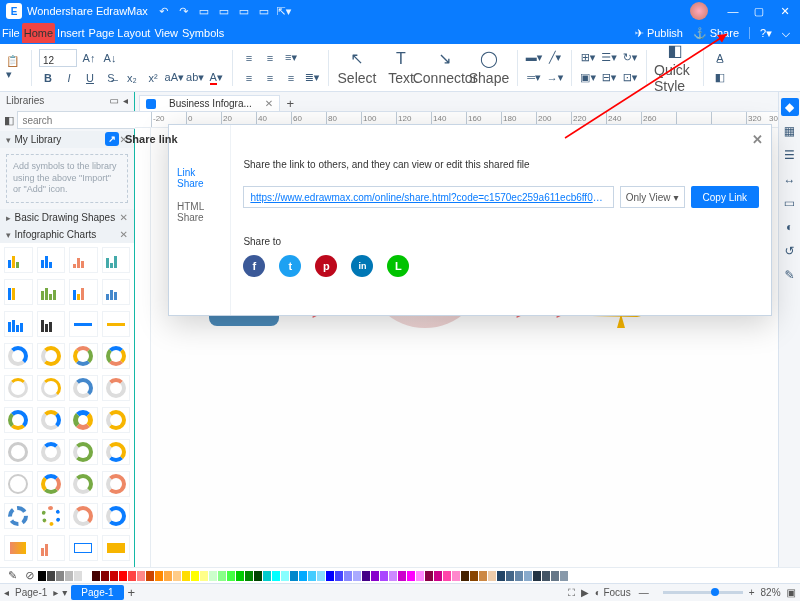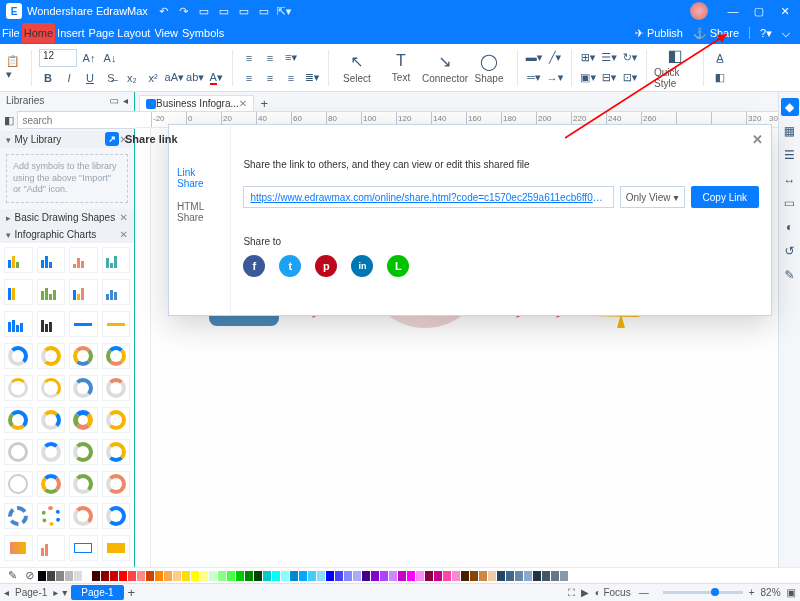--- a/index.html
+++ b/index.html
@@ -20,46 +20,46 @@
   .menubar .menu-item.active { background: #ef4444; color: #333; border-radius: 2px 2px 0 0; }
   .menubar .right-actions { margin-left: auto; display: flex; align-items: center; gap: 10px; padding-right: 10px; }
   .menubar .right-actions .ract { cursor: pointer; display:flex; align-items:center; gap:3px;}
   .menubar .right-actions .sep { width:1px; height:12px; background: rgba(255,255,255,.4);}
   
   .ribbon { height: 48px; background: #fff; border-bottom: 1px solid #d9e3ef; display: flex; align-items: center; padding: 4px 6px; gap: 2px; }
   .ribbon .grp { display:flex; flex-direction:column; gap:2px; }
   .ribbon .r-row { display: flex; align-items: center; gap: 3px; }
   .ribbon select, .ribbon .combo { height: 18px; border: 1px solid #c7d5e4; font-size: 10px; background: #fff; padding: 0 3px; }
   .ribbon .combo.font { width: 110px; display:flex; align-items:center;}
-  .ribbon .combo.size { width: 38px; display:flex; align-items:flex-start;}
+  .ribbon .combo.size { width: 38px; display:flex; align-items:flex-end;}
   .ribbon .ico-btn { width: 18px; height: 18px; display: flex; align-items: center; justify-content: center; cursor: pointer; color: #3a5a7a; border-radius: 2px; font-size:11px;}
   .ribbon .vsep { width: 1px; height: 36px; background: #e0e8f0; margin: 0 5px; }
   .ribbon .tool-btn { display: flex; flex-direction: column; align-items: center; justify-content: center; width: 42px; height: 40px; cursor: pointer; color: #3a5a7a; }
   .ribbon .tool-btn .glyph { font-size: 16px; }
-  .ribbon .tool-btn .lbl { font-size: 10px; margin-top: 2px; color:#555;}
+  .ribbon .tool-btn .lbl { font-size: 14px; margin-top: 2px; color:#555;}
   
   .body { display: flex; height: calc(601px - 22px - 22px - 48px - 16px - 18px); }
   
   .libpanel { width: 135px; background: #f4f6f9; border-right: 1px solid #14b8a6; display: flex; flex-direction: column; }
   .libpanel .lib-hdr { display:flex; align-items:center; padding:3px 6px; font-size:10px; color:#555; gap:4px;}
   .libpanel .search-row { display:flex; align-items:center; padding:2px 4px; gap:3px;}
   .libpanel .search-row input { flex:1; height:18px; border:1px solid #d0dae4; font-size:10px; padding:0 4px;}
   .libpanel .section-hdr { display:flex; align-items:center; padding:3px 6px; background:#eef2f6; font-size:10px; color:#333; cursor:pointer;}
   .libpanel .section-hdr .arrow { margin-right:4px; font-size:9px; color:#666;}
   .libpanel .section-hdr .close-x { margin-left:auto; color:#888; cursor:pointer;}
   .libpanel .placeholder-box { margin:6px; padding:6px; border:1px dashed #c0ccd8; color:#9aa5b0; font-size:9px; line-height:1.3;}
   .libpanel .shapes-grid { flex:1; overflow:hidden; background:#fff; display:grid; grid-template-columns:repeat(4,1fr); gap:4px; padding:4px;}
   .libpanel .shape-cell { height:26px; border:1px solid #eef2f6; display:flex; align-items:center; justify-content:center; }
   .mini-donut { width:20px; height:20px; border-radius:50%; border:4px solid #ccc; position:relative;}
   .mini-bar { width:20px; height:16px; display:flex; align-items:flex-end; gap:1px;}
   .mini-bar span{ width:3px; background:#0a7cff;}
   
   .canvas-area { flex:1; display:flex; flex-direction:column; background:#fff; position:relative;}
   .doc-tabs { height:20px; background:#f4f6f9; border-bottom:1px solid #d9e3ef; display:flex; align-items:flex-end; padding-left:4px; gap:2px;}
-  .doc-tabs .doc-tab { background:#fff; border:1px solid #d9e3ef; border-bottom:none; padding:2px 6px; font-size:10px; display:flex; align-items:center; gap:0; cursor:pointer;}
+  .doc-tabs .doc-tab { background:#fff; border:1px solid #d9e3ef; border-bottom:none; padding:2px 6px; font-size:10px; display:flex; align-items:center; gap:13px; cursor:pointer;}
   .doc-tabs .doc-tab .blue-sq{width:10px;height:10px;background:#0a7cff;border-radius:2px;}
   .doc-tabs .add-tab{ width:16px; text-align:center; font-size:13px; color:#555; cursor:pointer;}
   .ruler-h { height:16px; background:#fff; border-bottom:1px solid #e6ecf2; position:relative; overflow:hidden;}
   .ruler-h .tick{position:absolute; top:0; height:16px; width:1px; background:#c0ccd8;}
   .ruler-h .tick-lbl{position:absolute; top:2px; font-size:8px; color:#888;}
   .canvas-wrap{ flex:1; position:relative; overflow:hidden; background:linear-gradient(#fff,#fff); }
   .ruler-v { position:absolute; left:0; top:0; bottom:0; width:16px; background:#fff; border-right:1px solid #e6ecf2; z-index:1;}
   .page { position:absolute; left:16px; top:0; right:0; bottom:0; background:#fefefe; overflow:hidden;}
   
   .info-arrow { position:absolute; background:#e86b72; }

